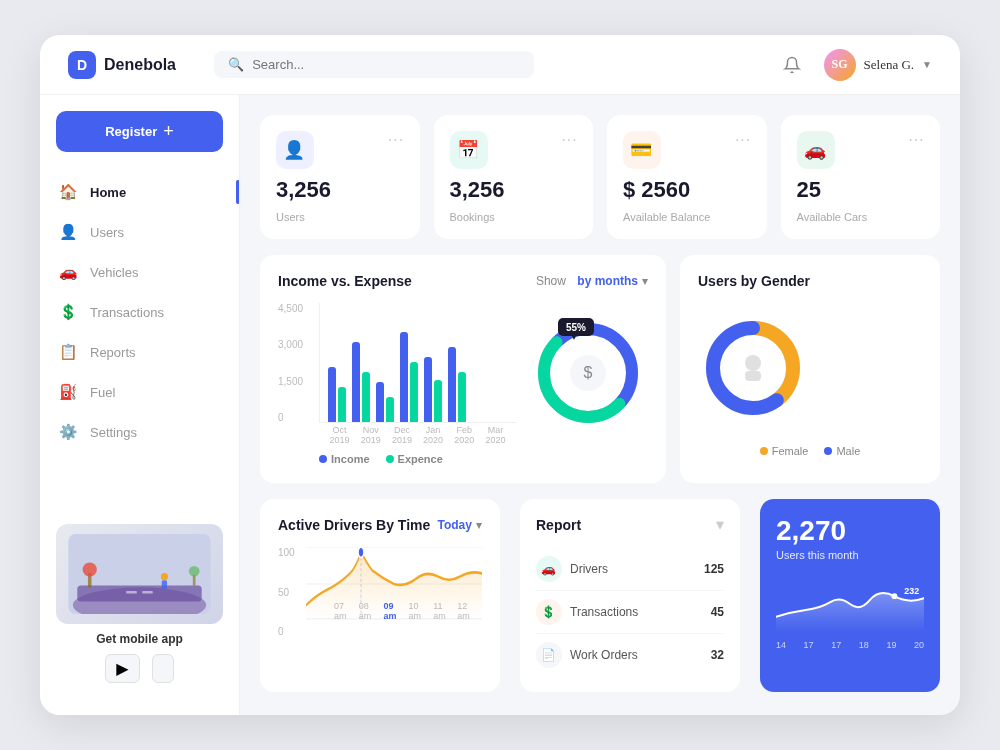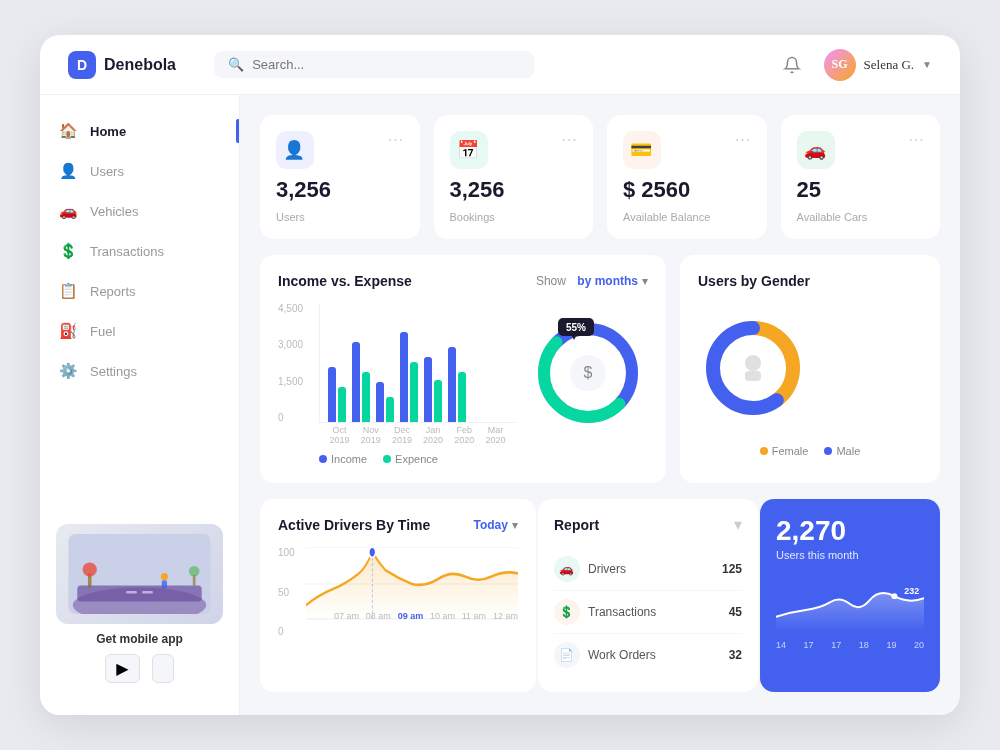--- a/index.html
+++ b/index.html
@@ -325,20 +325,21 @@
       padding: 2px 8px 0;
       font-size: 9px;
       color: #bbb;
     }
     .chart-legend {
       display: flex;
       gap: 16px;
       margin-top: 8px;
       font-size: 11px;
       color: #888;
+      font-weight: bold;
     }
     .legend-dot {
       width: 8px; height: 8px;
       border-radius: 50%;
       display: inline-block;
       margin-right: 4px;
     }
     
     .donut-area {
       display: flex;
@@ -359,21 +360,21 @@
       justify-content: center;
       gap: 16px;
       font-size: 11px;
       color: #888;
       margin-top: 8px;
     }
     
     .bottom-row {
       display: grid;
       grid-template-columns: 1fr 220px 180px;
-      gap: 2px;
+      gap: 20px;
     }
     
     .line-chart-card {
       background: #fff;
       border-radius: 14px;
       padding: 18px;
     }
     .line-area {
       position: relative;
       height: 90px;
@@ -496,20 +497,24 @@
         <div class="avatar">SG</div>
         <span class="user-name">Selena G.</span>
         <span style="color:#888;font-size:10px;">▼</span>
       </div>
     </div>
   </div>
 
   <div class="body">
 
     <div class="sidebar">
+      <button class="register-btn">
+        <span>Register</span>
+        <span class="plus">+</span>
+      </button>
 
       <div class="nav-item active">
         <span class="nav-icon">🏠</span>
         <span>Home</span>
       </div>
       <div class="nav-item">
         <span class="nav-icon">👤</span>
         <span>Users</span>
       </div>
       <div class="nav-item">

